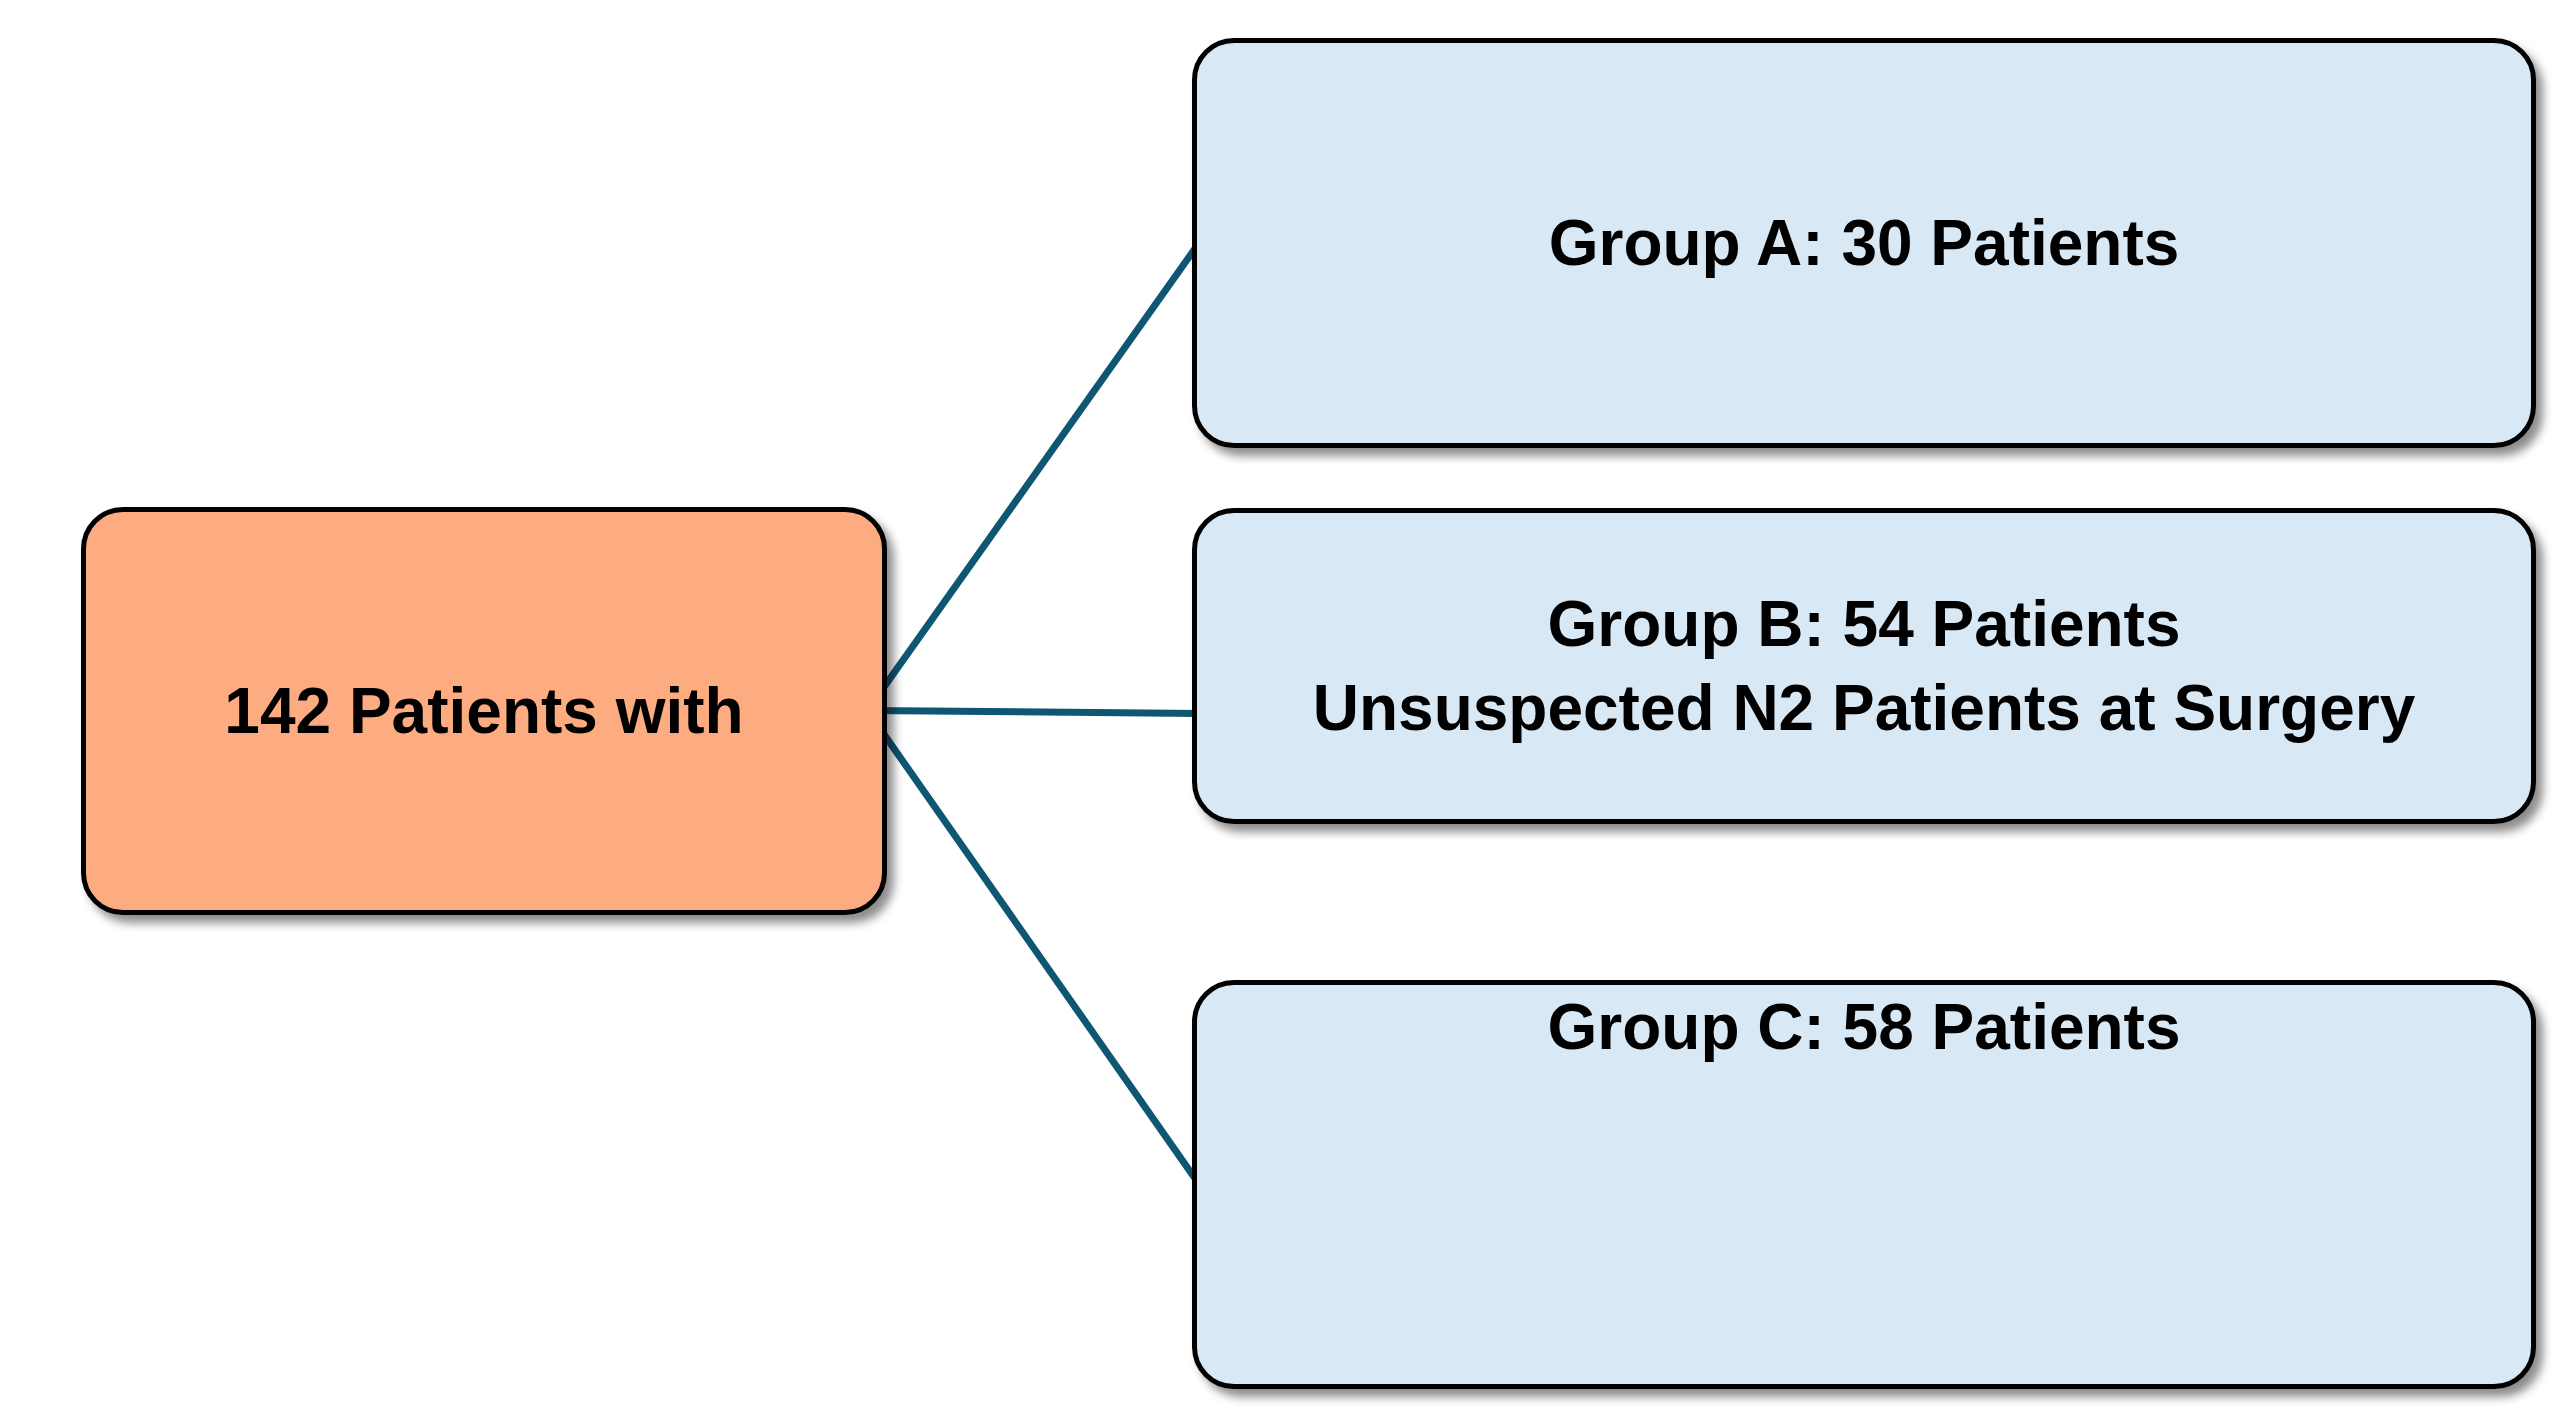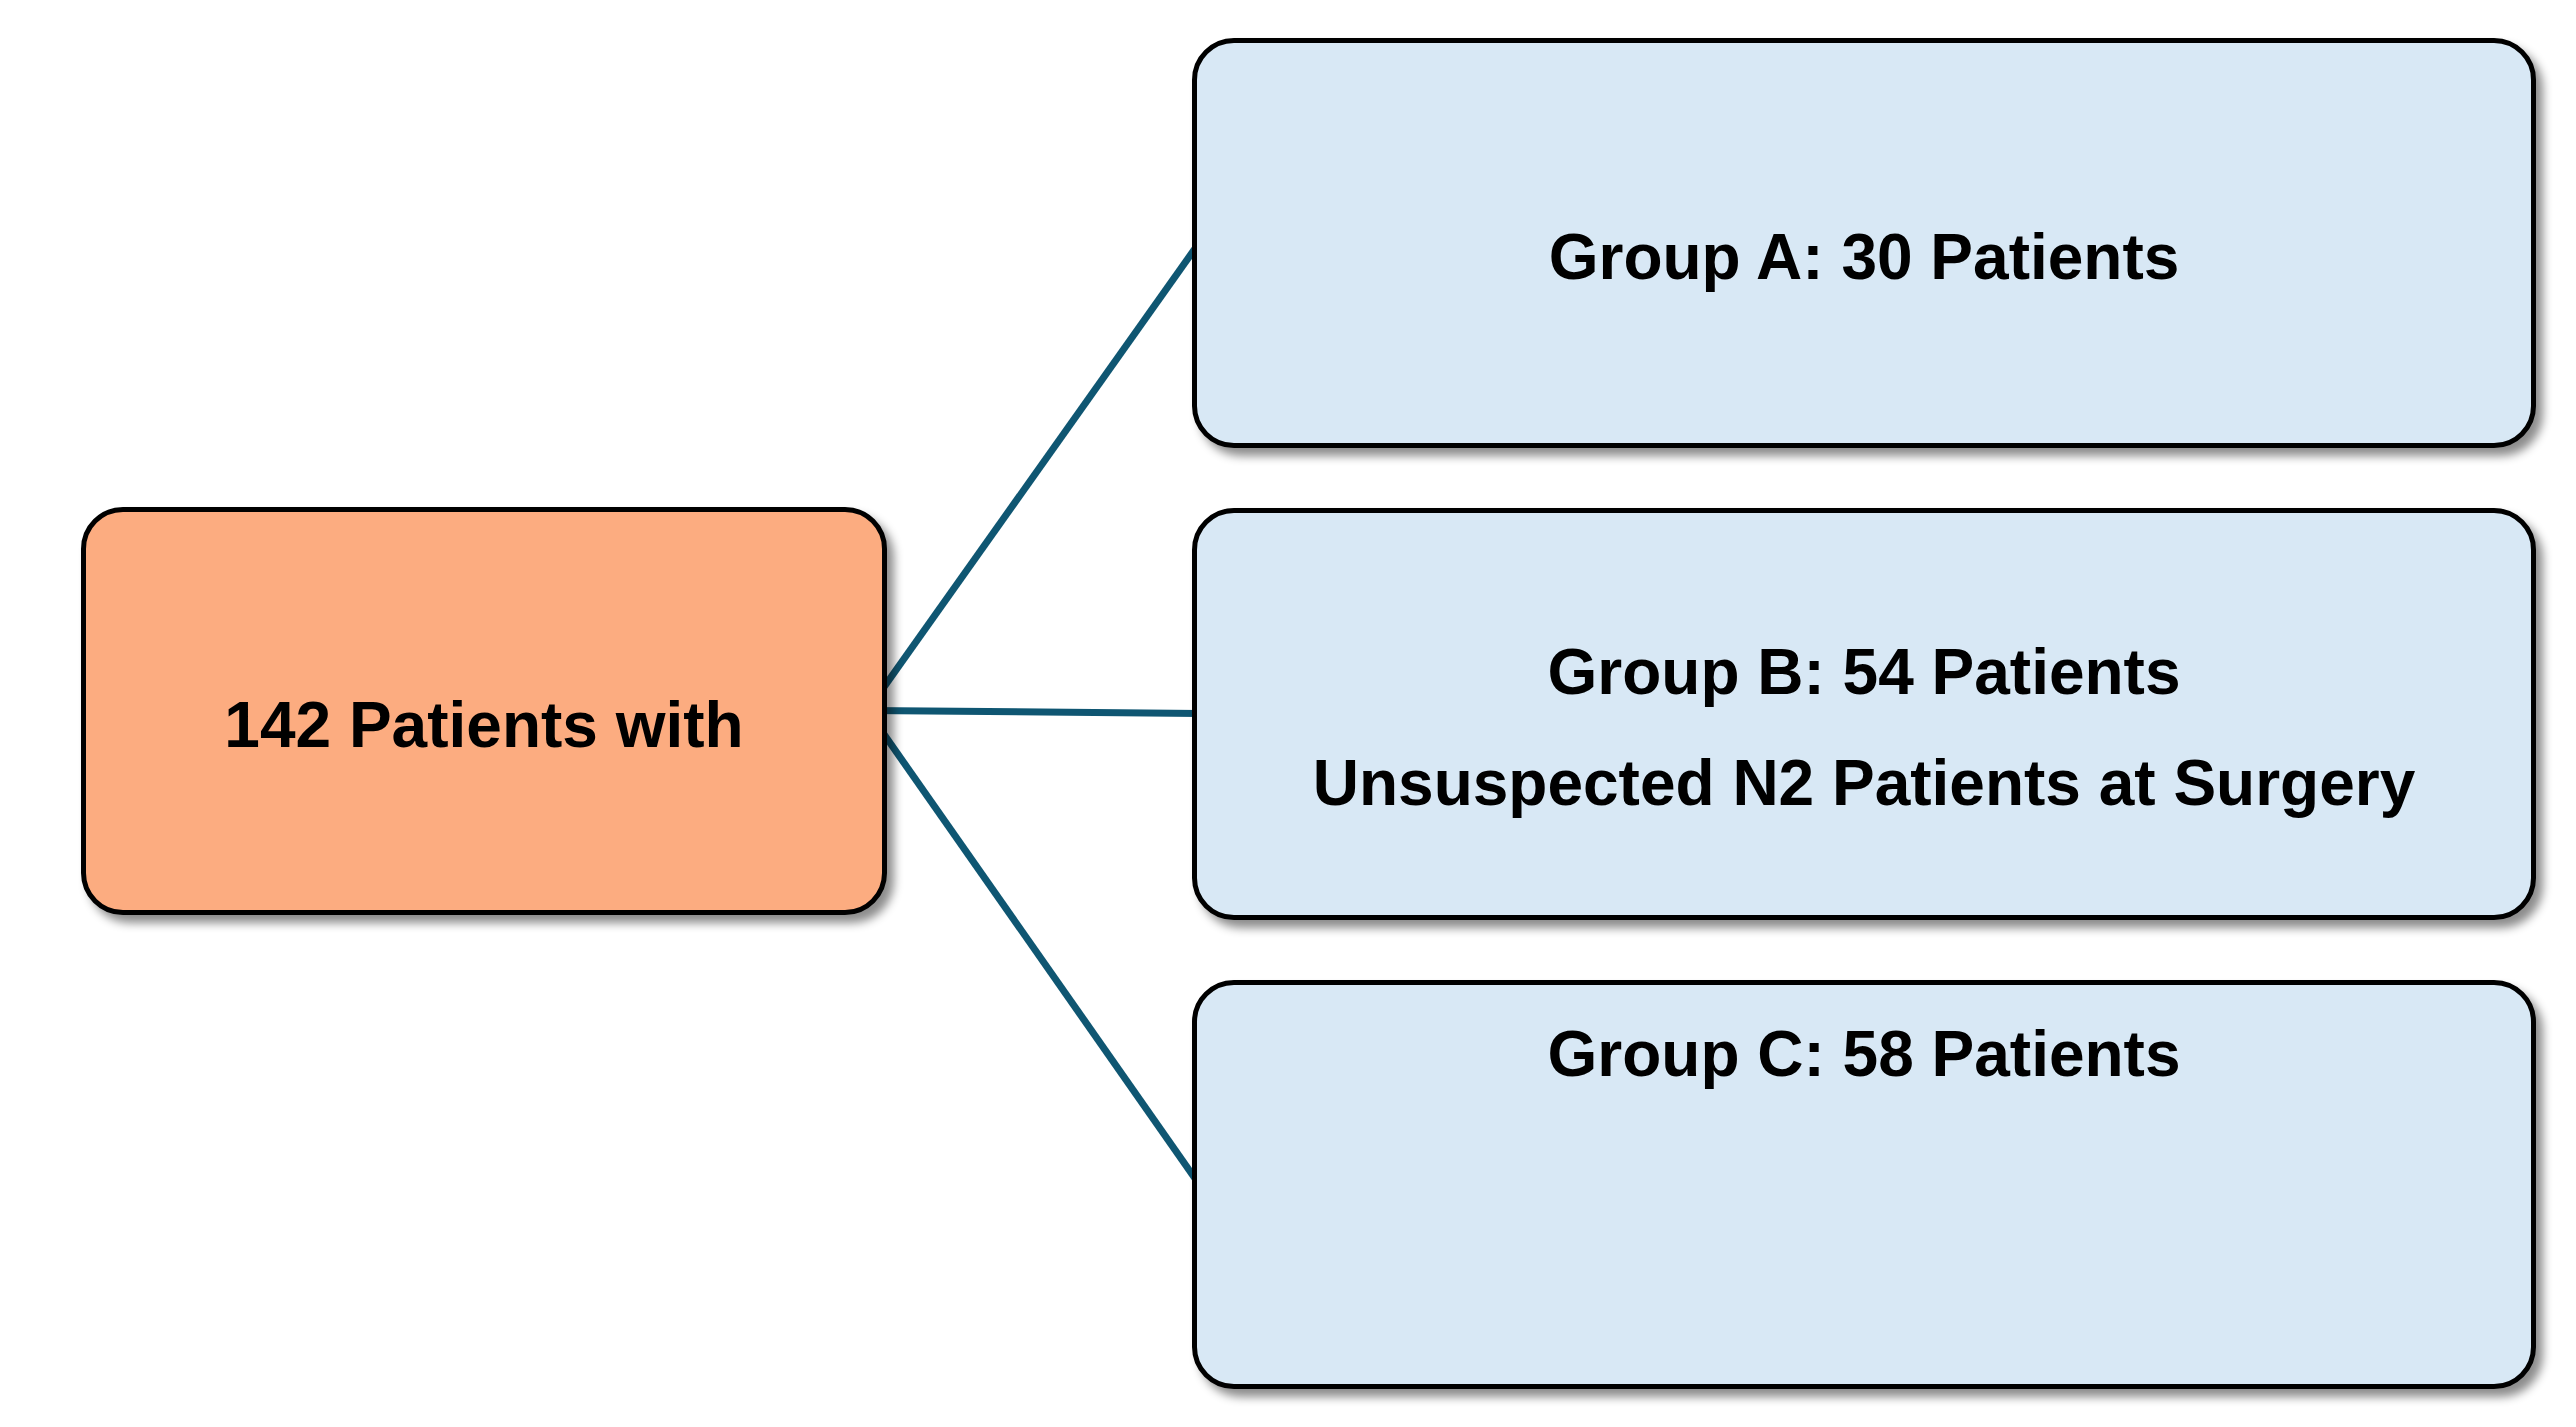--- a/index.html
+++ b/index.html
@@ -40,36 +40,35 @@
     align-items: center;
     text-align: center;
     z-index: 1;
     color: #000000;
     font-weight: bold;
   }
   .node .text-line {
     font-size: 64px;
     line-height: 84px;
     white-space: nowrap;
-    margin-top: 27px;
   }
   .node-root {
     left: 81px;
     top: 507px;
     width: 806px;
     height: 408px;
     background: var(--root-fill, #FCAC80);
   }
   .node-group {
     left: 1192px;
     width: 1344px;
     background: var(--group-fill, #D8E8F5);
   }
   .node-group-a { top: 38px;  height: 410px; }
-  .node-group-b { top: 508px; height: 412px; text-align: right; }
+  .node-group-b { top: 508px; height: 316px; text-align: right; }
   .node-group-c { top: 980px; height: 409px; justify-content: space-between; }
 </style>
 </head>
 <body>
 
 <div class="canvas" style="--bg: #FFFFFF; --root-fill: #FCAC80; --group-fill: #D8E8F5; --border: #000000;">
 
   <svg class="connectors" viewBox="0 0 2578 1429" xmlns="http://www.w3.org/2000/svg">
     <line x1="868" y1="711" x2="1200" y2="243" stroke="#0F5672"></line>
     <line x1="868" y1="711" x2="1200" y2="714" stroke="#0F5672"></line>

